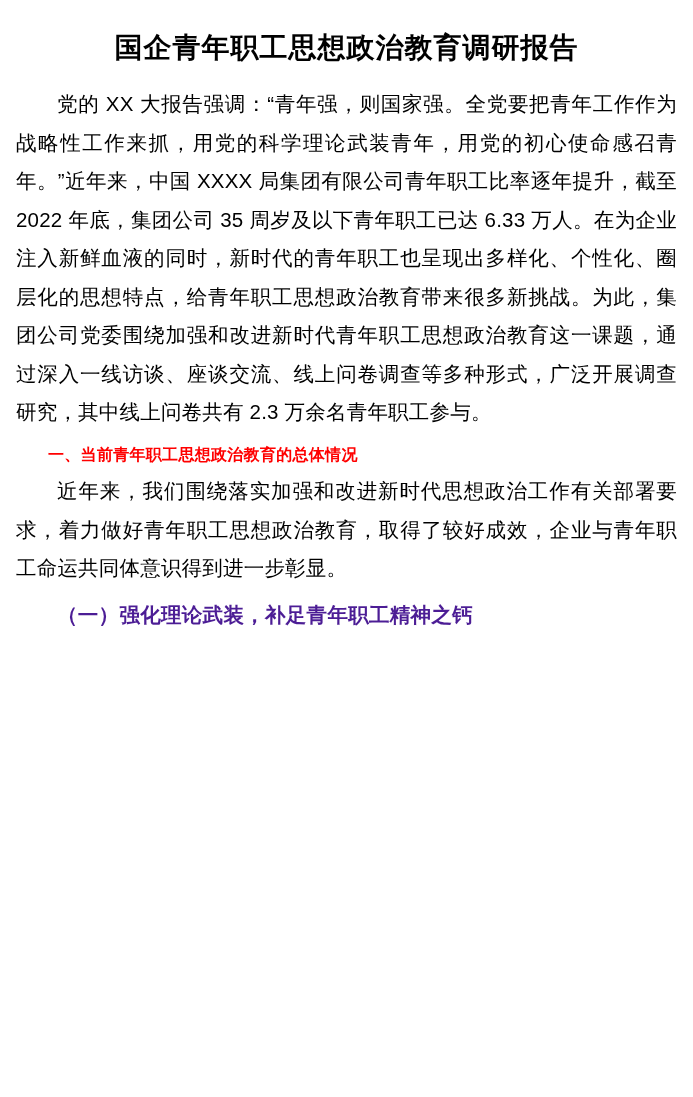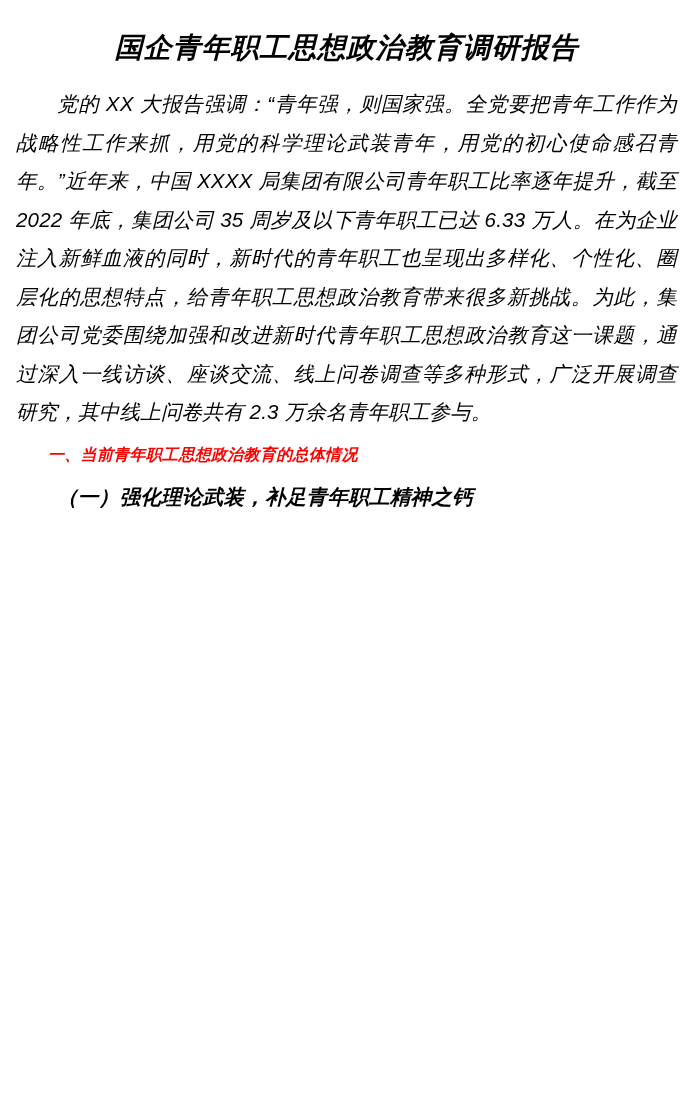--- a/index.html
+++ b/index.html
@@ -13,21 +13,20 @@
     font-family: "Liberation Sans", "DejaVu Sans", sans-serif;
     color: #000000;
     overflow: hidden;
   }
   .page {
     width: 693px;
     height: 1097px;
     box-sizing: border-box;
     padding: 22px 16px 0 16px;
     background: #ffffff;
-    font-style: italic;
   }
   .doc-title {
     font-size: 28px;
     font-weight: bold;
     text-align: center;
     letter-spacing: 1px;
     line-height: 1.4;
     margin: 6px 0 18px 0;
     color: #000000;
   }
@@ -46,33 +45,34 @@
     font-weight: bold;
     color: #ff0000;
     text-indent: 2em;
     line-height: 1.9;
     margin: 8px 0 2px 0;
     letter-spacing: 0.3px;
   }
   .heading-2 {
     font-size: 20.5px;
     font-weight: bold;
-    color: #000000;
+    color: #4c1d95;
     text-indent: 2em;
     line-height: 1.9;
     margin: 8px 0 2px 0;
     letter-spacing: 0.3px;
   }
 </style>
 </head>
 <body>
 
 <div class="page">
   <h1 class="doc-title">国企青年职工思想政治教育调研报告</h1>
 
   <p class="body-para">党的 XX 大报告强调：“青年强，则国家强。全党要把青年工作作为战略性工作来抓，用党的科学理论武装青年，用党的初心使命感召青年。”近年来，中国 XXXX 局集团有限公司青年职工比率逐年提升，截至 2022 年底，集团公司 35 周岁及以下青年职工已达 6.33 万人。在为企业注入新鲜血液的同时，新时代的青年职工也呈现出多样化、个性化、圈层化的思想特点，给青年职工思想政治教育带来很多新挑战。为此，集团公司党委围绕加强和改进新时代青年职工思想政治教育这一课题，通过深入一线访谈、座谈交流、线上问卷调查等多种形式，广泛开展调查研究，其中线上问卷共有 2.3 万余名青年职工参与。</p>
 
   <p class="heading-1">一、当前青年职工思想政治教育的总体情况</p>
 
+  <p class="body-para">近年来，我们围绕落实加强和改进新时代思想政治工作有关部署要求，着力做好青年职工思想政治教育，取得了较好成效，企业与青年职工命运共同体意识得到进一步彰显。</p>
 
   <p class="heading-2">（一）强化理论武装，补足青年职工精神之钙</p>
 
 </div>
 
 </body></html>

